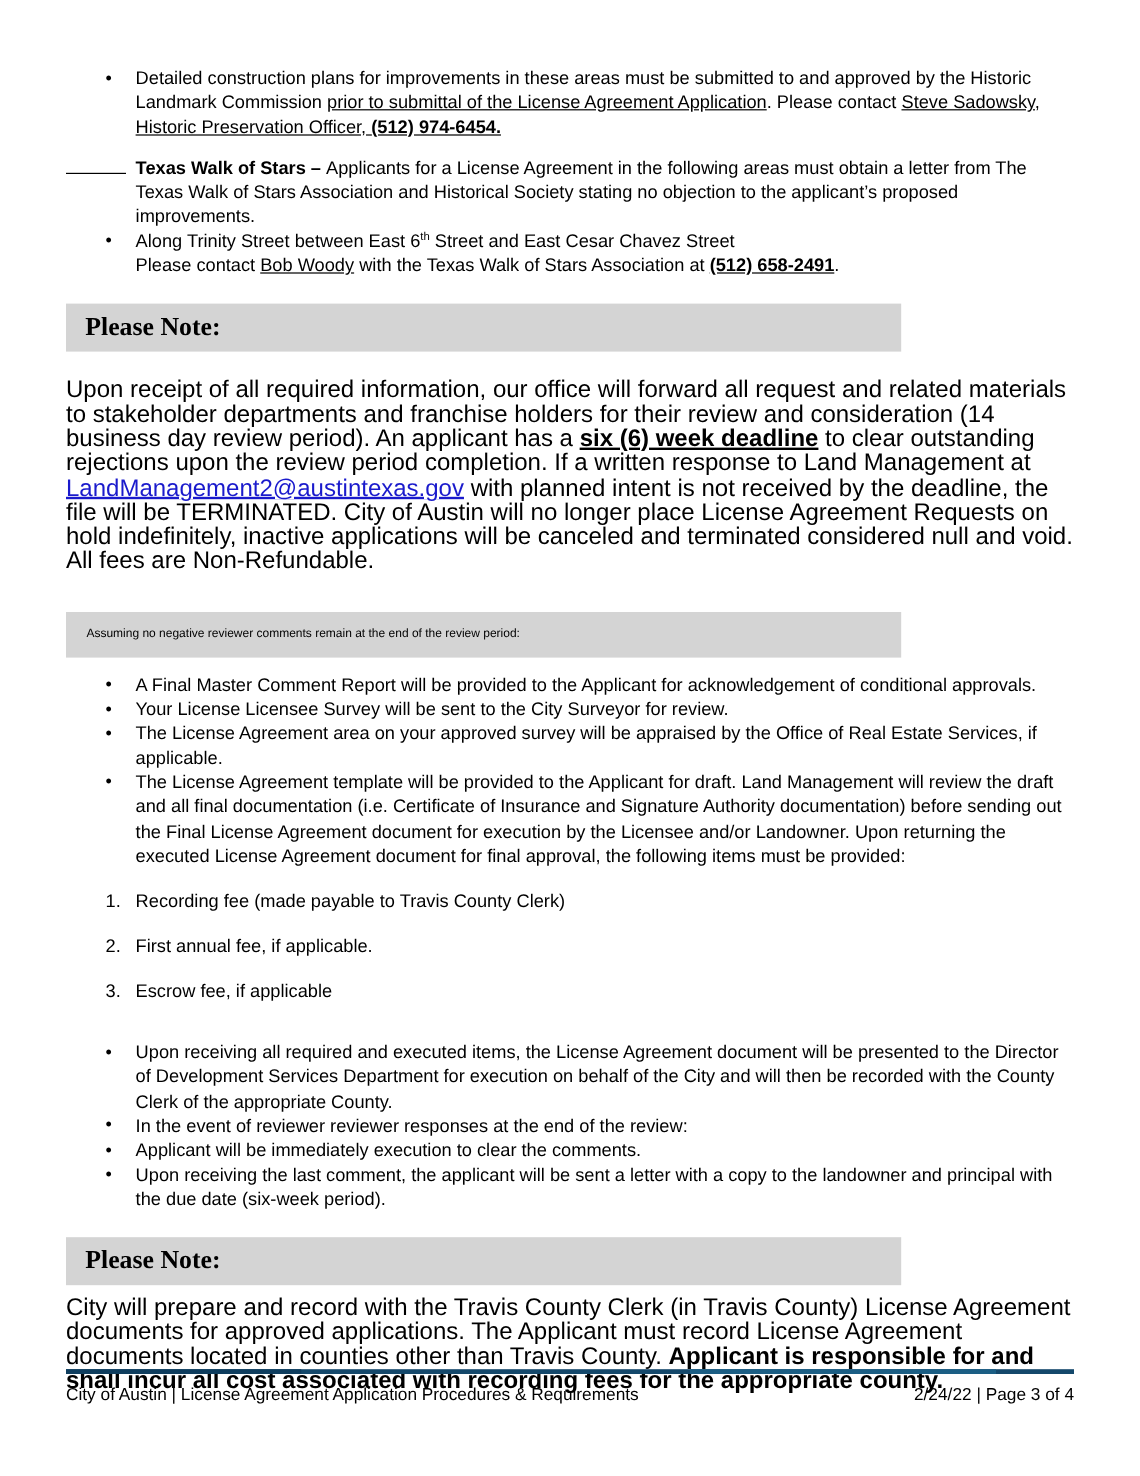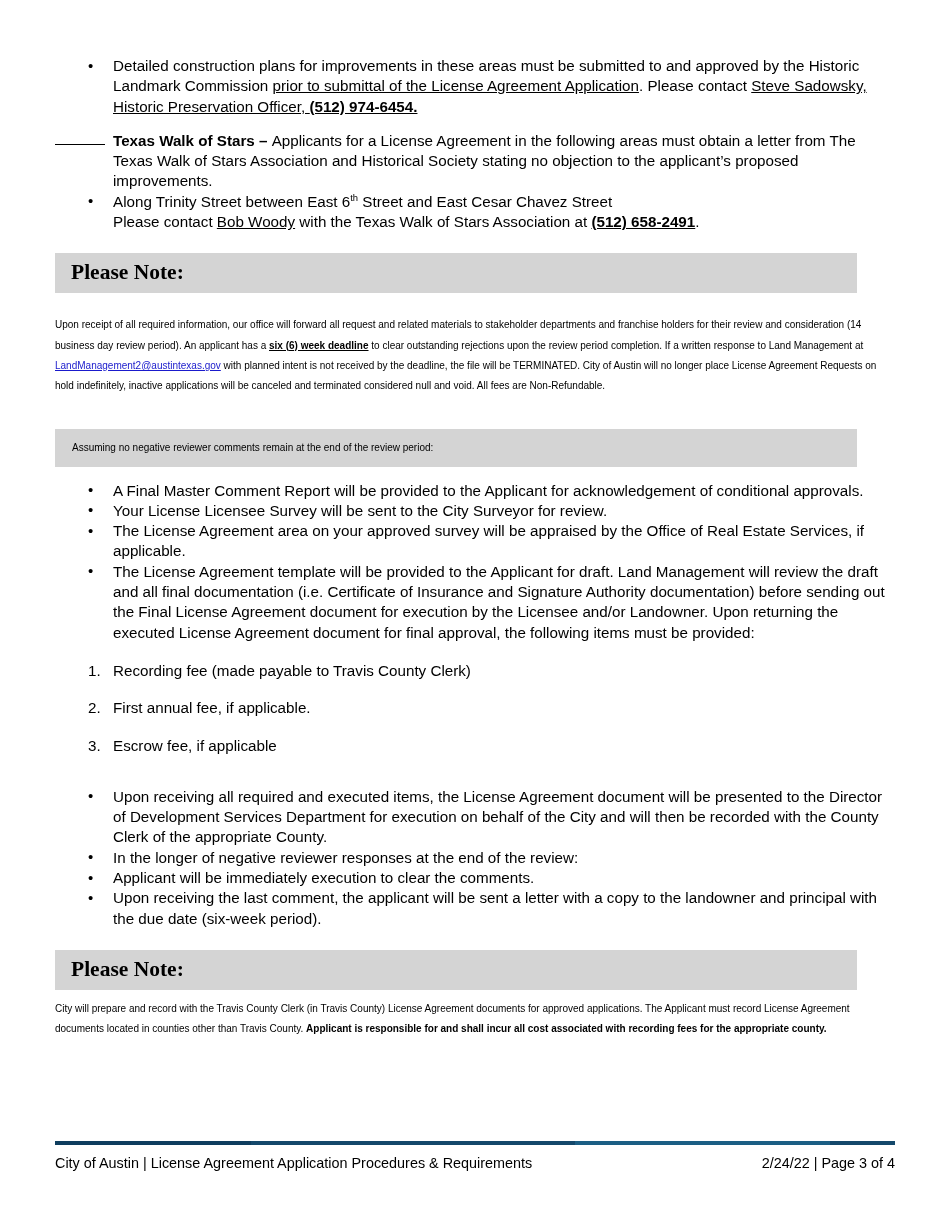--- a/index.html
+++ b/index.html
@@ -85,39 +85,39 @@
     position: absolute;
     left: 0px;
     top: 13px;
     width: 50px;
     border-bottom: 1.6px solid #000;
   }
 
   
   .bar {
     background: #d4d4d4;
-    width: 802px;
+    width: 696px;
     box-sizing: border-box;
   }
   .bar-note {
     padding: 6px 0 8px 16px;
     font-family: "Liberation Serif", serif;
     font-weight: bold;
     font-size: 21.5px;
     line-height: 26px;
   }
   .bar-plain {
     padding: 9px 0 10px 17px;
     font-size: 10px;
     line-height: 19px;
   }
 
   
   p.body {
-    font-size: 10px;
+    font-size: 20px;
     line-height: 20.3px;
     margin: 0;
   }
 
   .u { text-decoration: underline; }
   .b { font-weight: bold; }
   .bu { font-weight: bold; text-decoration: underline; }
   sup { font-size: 0.62em; vertical-align: super; line-height: 0; }
   a.mail {
     color: #1a1acc;
@@ -193,21 +193,21 @@
     <div style="height:18px"></div>
     <ol class="nl">
       <li>Recording fee (made payable to Travis County Clerk)</li>
       <li>First annual fee, if applicable.</li>
       <li>Escrow fee, if applicable</li>
     </ol>
 
     <div style="height:14px"></div>
     <ul class="bl">
       <li>Upon receiving all required and executed items, the License Agreement document will be presented to the Director of Development Services Department for execution on behalf of the City and will then be recorded with the County Clerk of the appropriate County.</li>
-      <li>In the longer of negative reviewer responses at the end of the review:</li>
+      <li>In the event of reviewer reviewer responses at the end of the review:</li>
       <li>Applicant will be immediately execution to clear the comments.</li>
       <li>Upon receiving the last comment, the applicant will be sent a letter with a copy to the landowner and principal with the due date (six-week period).</li>
     </ul>
 
     <div style="height:21px"></div>
     <div class="bar bar-note">Please Note:</div>
 
     <div style="height:9px"></div>
     <p class="body"><span>City will prepare and record with the Travis County Clerk (in Travis County) License Agreement documents for approved applications. The Applicant must record License Agreement documents located in counties other than Travis County. </span><span class="b">Applicant is responsible for and shall incur all cost associated with recording fees for the appropriate county.</span></p>
 

